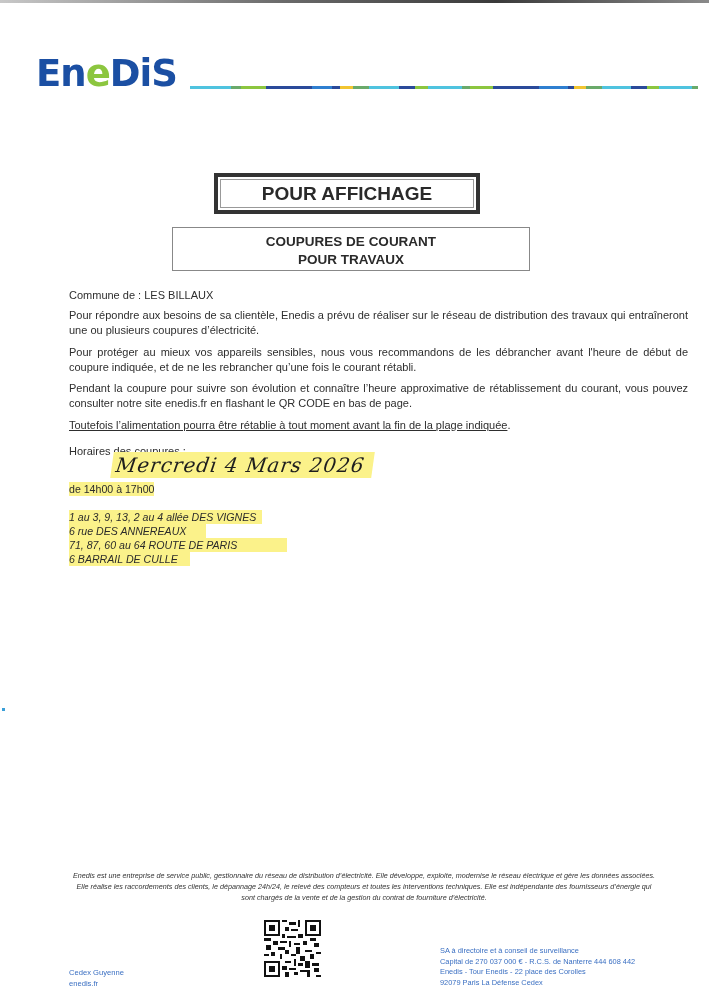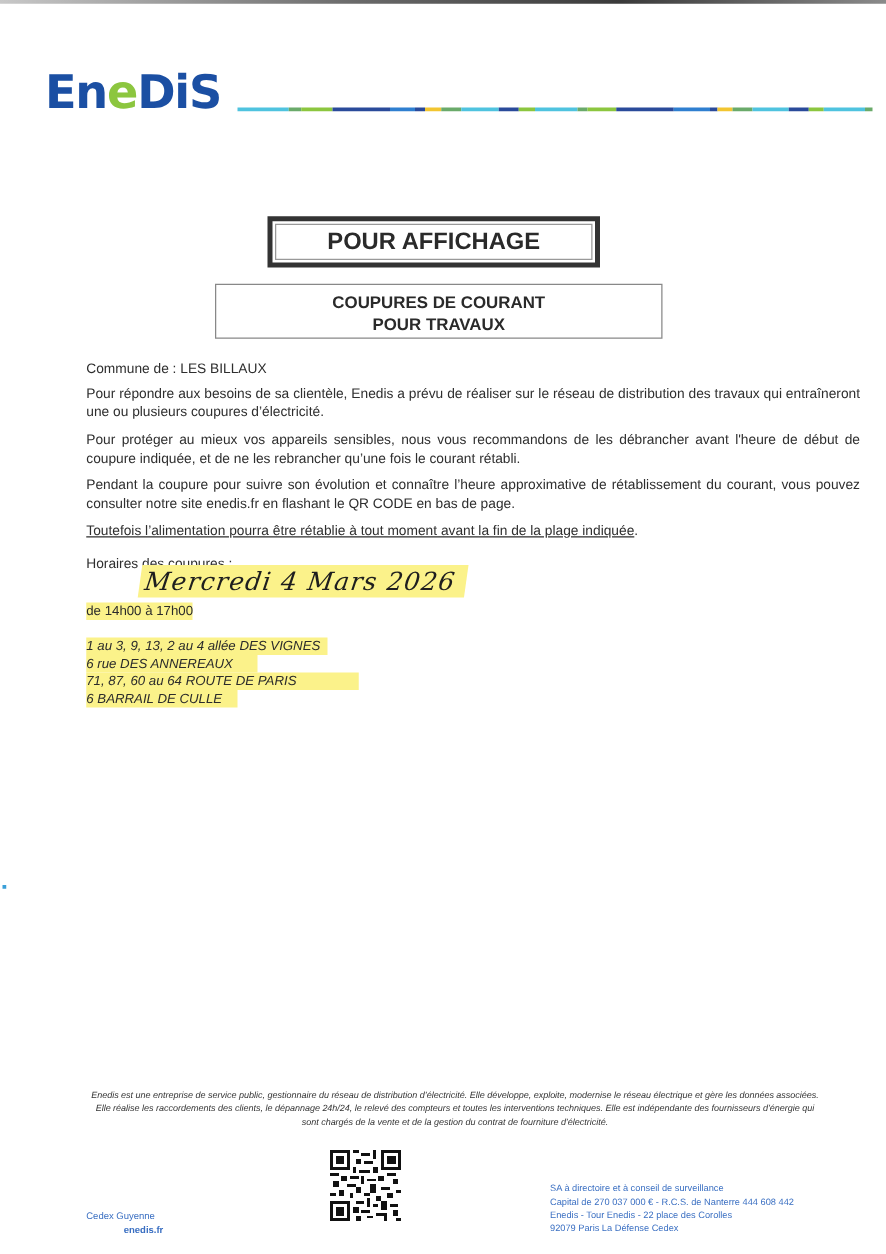--- a/index.html
+++ b/index.html
@@ -34,21 +34,21 @@
   .handwriting {
     position:absolute; left:112px; top:452px; height:26px; padding:0 8px 0 4px; background:#fbf28a;
     font-family:"DejaVu Serif", serif; font-style:italic; font-size:20px; color:#1e1e1e; line-height:26px;
     letter-spacing:1px; transform:skewX(-8deg);
   }
   .hours { position:absolute; left:69px; top:482px; font-size:10.6px; line-height:14px; background:#fbf28a; }
   .list { position:absolute; left:69px; top:510px; font-size:10.6px; line-height:14px; }
   .list .item { display:block; width:max-content; background:#fbf28a; padding-right:6px;font-style:italic; }
   .legal { position:absolute; left:69px; top:870px; width:590px; font-size:7.2px; line-height:11px; font-style:italic; color:#333;text-align:center; }
   .agency { position:absolute; left:69px; top:967px; font-size:7.6px; line-height:11px; color:#3a6fc2; }
-  .agency .url { font-weight:bold;margin-left:30px; }
+  .agency .url { font-weight:normal; }
   .company { position:absolute; left:440px; top:946px; font-size:7.4px; line-height:10.5px; color:#3a6fc2; }
   .qr { position:absolute; left:264px; top:920px; width:57px; height:57px; }
   .edge-mark { position:absolute; left:2px; top:708px; width:3px; height:3px; background:#3a9fd8; }
 </style>
 </head>
 <body>
 
 <div class="top-edge"></div>
 
 <div class="logo">

